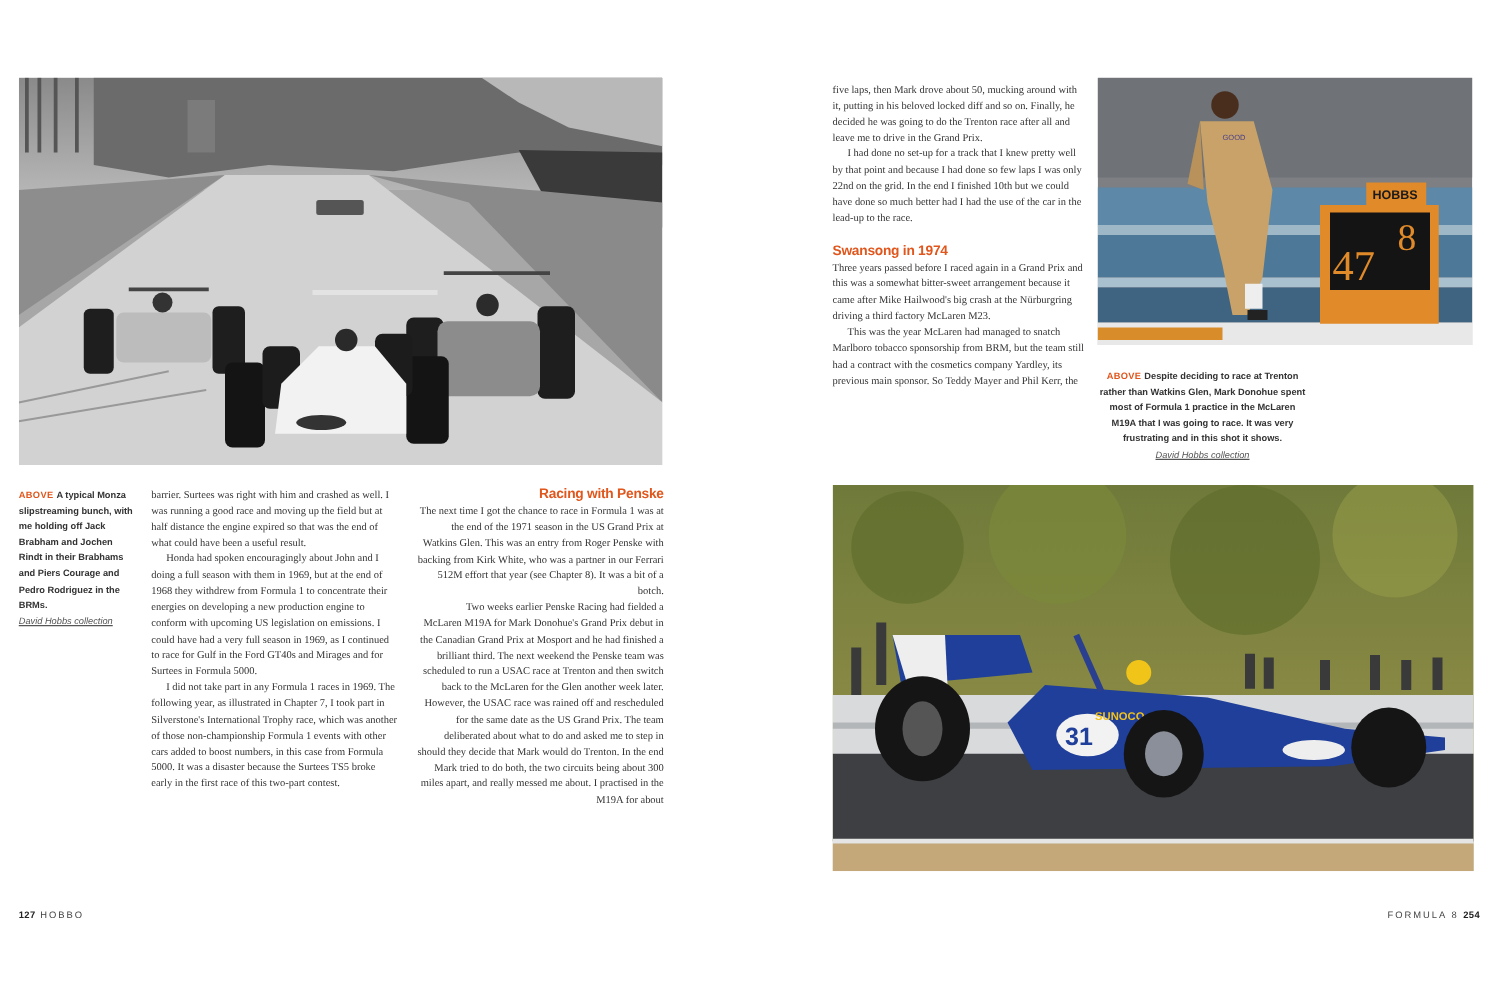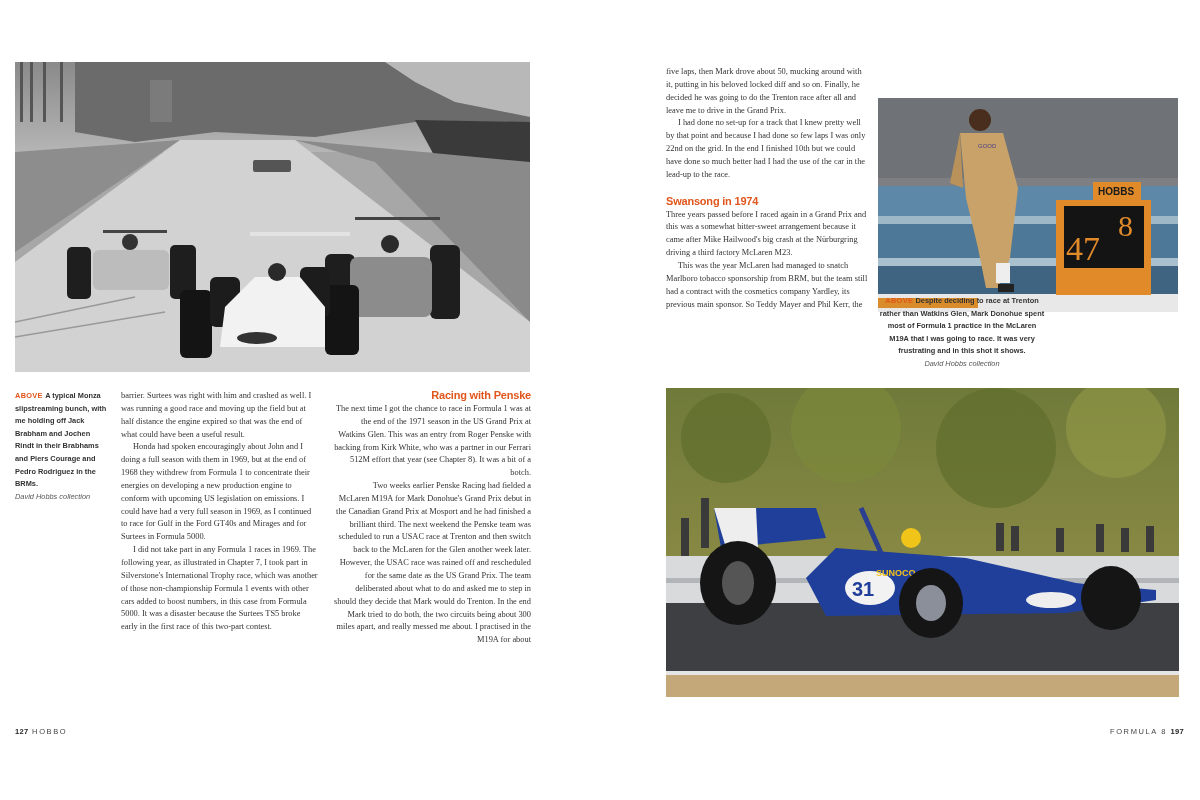--- a/index.html
+++ b/index.html
@@ -8,21 +8,21 @@
   .page { position:absolute; top:0; height:788px; }
   .left-page { left:0; width:600px; }
   .right-page { left:600px; width:600px; }
 
   .photo { position:absolute; overflow:hidden; }
   .photo svg { display:block; width:100%; height:100%; }
 
   .caption { position:absolute; font-family:"Liberation Sans", "DejaVu Sans", sans-serif;
              font-size:7.4px; line-height:12.6px; color:#333; font-weight:bold; }
   .caption .lead { color:#e0561c; text-transform:uppercase; letter-spacing:0.3px; }
-  .caption .credit { display:block; font-weight:normal; font-style:italic; color:#555; }
+  .caption .credit { display:block; font-weight:normal; font-style:italic; color:#555;text-decoration:underline; }
 
   .col { position:absolute; font-size:8.4px; line-height:12.85px; color:#333; text-align:left; }
   .col p { margin:0; }
   .col p.indent { text-indent:12px; }
   .col h3 { margin:0 0 1px 0; font-family:"Liberation Sans", "DejaVu Sans", sans-serif;
             font-size:11px; line-height:14px; font-weight:bold; color:#e0561c; letter-spacing:-0.2px; }
 
   .folio { position:absolute; top:727px; font-family:"Liberation Sans", "DejaVu Sans", sans-serif;
            font-size:7.5px; letter-spacing:1.6px; color:#444; }
   .folio b { letter-spacing:0.3px; color:#222; }
@@ -112,21 +112,21 @@
 <div class="page right-page">
 
   <div class="col" style="left:66px; top:66px; width:204px;">
     <p>five laps, then Mark drove about 50, mucking around with it, putting in his beloved locked diff and so on. Finally, he decided he was going to do the Trenton race after all and leave me to drive in the Grand Prix.</p>
     <p class="indent">I had done no set-up for a track that I knew pretty well by that point and because I had done so few laps I was only 22nd on the grid. In the end I finished 10th but we could have done so much better had I had the use of the car in the lead-up to the race.</p>
     <h3 style="margin-top:12px;">Swansong in 1974</h3>
     <p>Three years passed before I raced again in a Grand Prix and this was a somewhat bitter-sweet arrangement because it came after Mike Hailwood's big crash at the Nürburgring driving a third factory McLaren M23.</p>
     <p class="indent">This was the year McLaren had managed to snatch Marlboro tobacco sponsorship from BRM, but the team still had a contract with the cosmetics company Yardley, its previous main sponsor. So Teddy Mayer and Phil Kerr, the</p>
   </div>
 
-  <div class="photo" style="left:278px; top:62px; width:300px; height:214px;margin-top:36px;">
+  <div class="photo" style="left:278px; top:62px; width:300px; height:214px;">
     <svg viewBox="0 0 300 214" preserveAspectRatio="none">
       <rect width="300" height="214" fill="#7d7f82"></rect>
       <rect y="0" width="300" height="80" fill="#6f7276"></rect>
 
       <rect x="0" y="88" width="300" height="30" fill="#5d88a8"></rect>
       <rect x="0" y="118" width="300" height="8" fill="#9fb8c8"></rect>
       <rect x="0" y="126" width="300" height="34" fill="#4e7898"></rect>
       <rect x="0" y="160" width="300" height="8" fill="#a9c0ce"></rect>
       <rect x="0" y="168" width="300" height="28" fill="#3f6482"></rect>
       <rect x="0" y="196" width="300" height="18" fill="#e8e8e8"></rect>
@@ -200,15 +200,15 @@
       <ellipse cx="265" cy="215" rx="15" ry="18" fill="#8a8f99"></ellipse>
       <ellipse cx="445" cy="210" rx="30" ry="32" fill="#151515"></ellipse>
       <circle cx="245" cy="150" r="10" fill="#f0c419"></circle>
       <path d="M195 120 L215 165" stroke="#2a3f8f" stroke-width="5"></path>
       <ellipse cx="385" cy="212" rx="25" ry="8" fill="#eeeeee"></ellipse>
     </svg>
   </div>
 
   <div class="folio" style="left:510px;">
     <span>FORMULA 8</span>
-    <b>197</b>
+    <b>254</b>
   </div>
 </div>
 
 </body></html>

